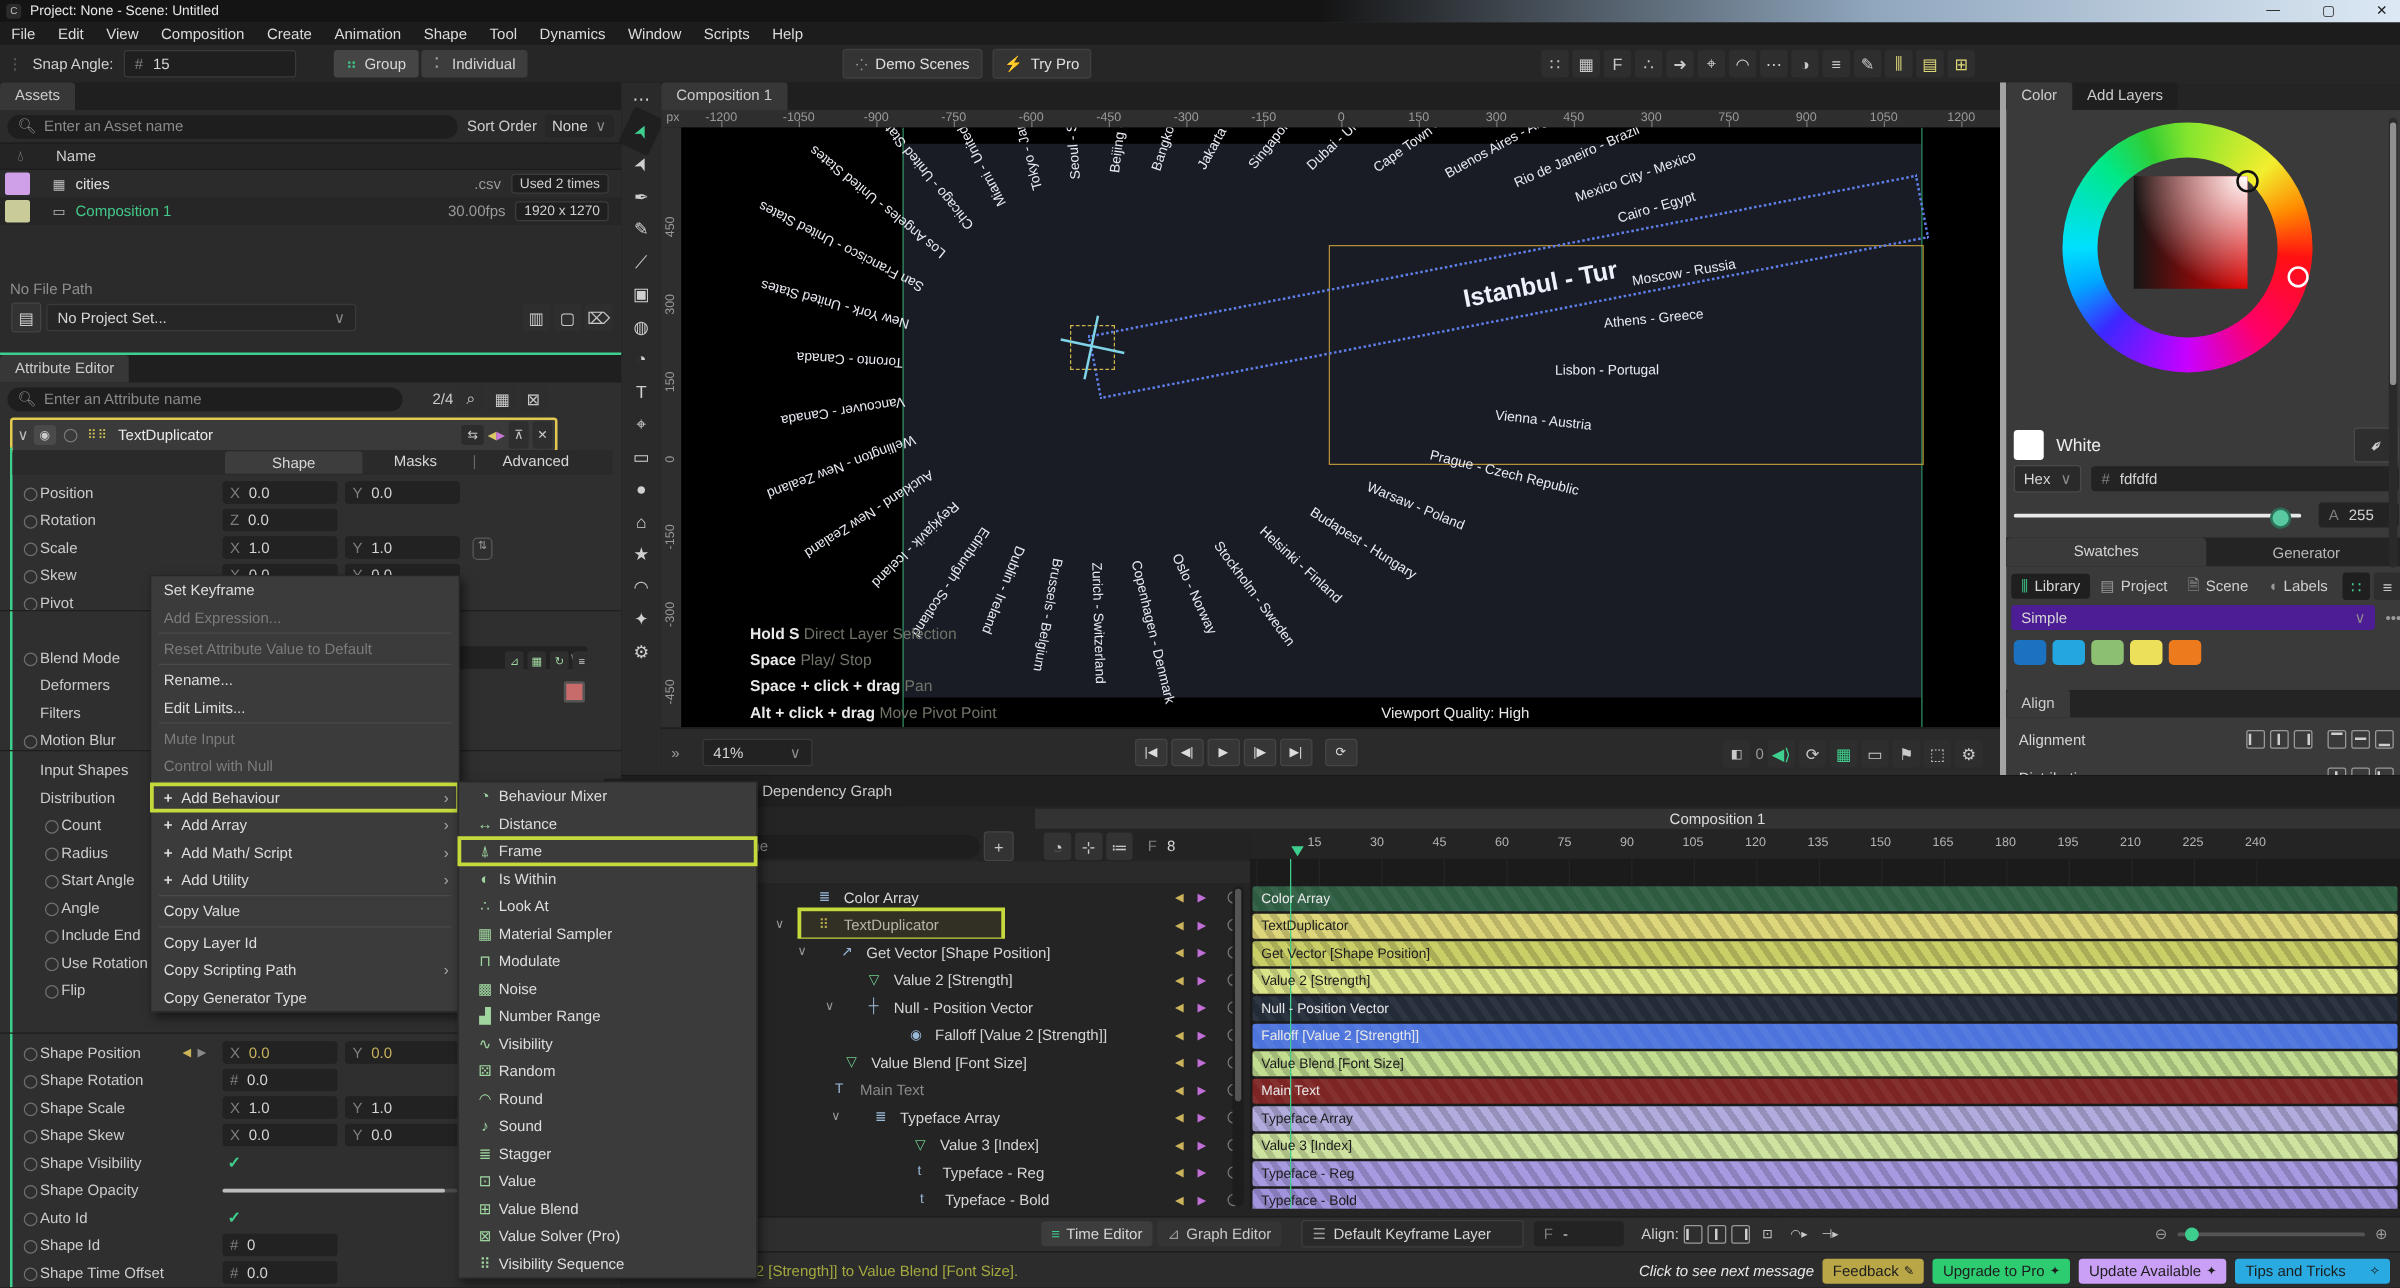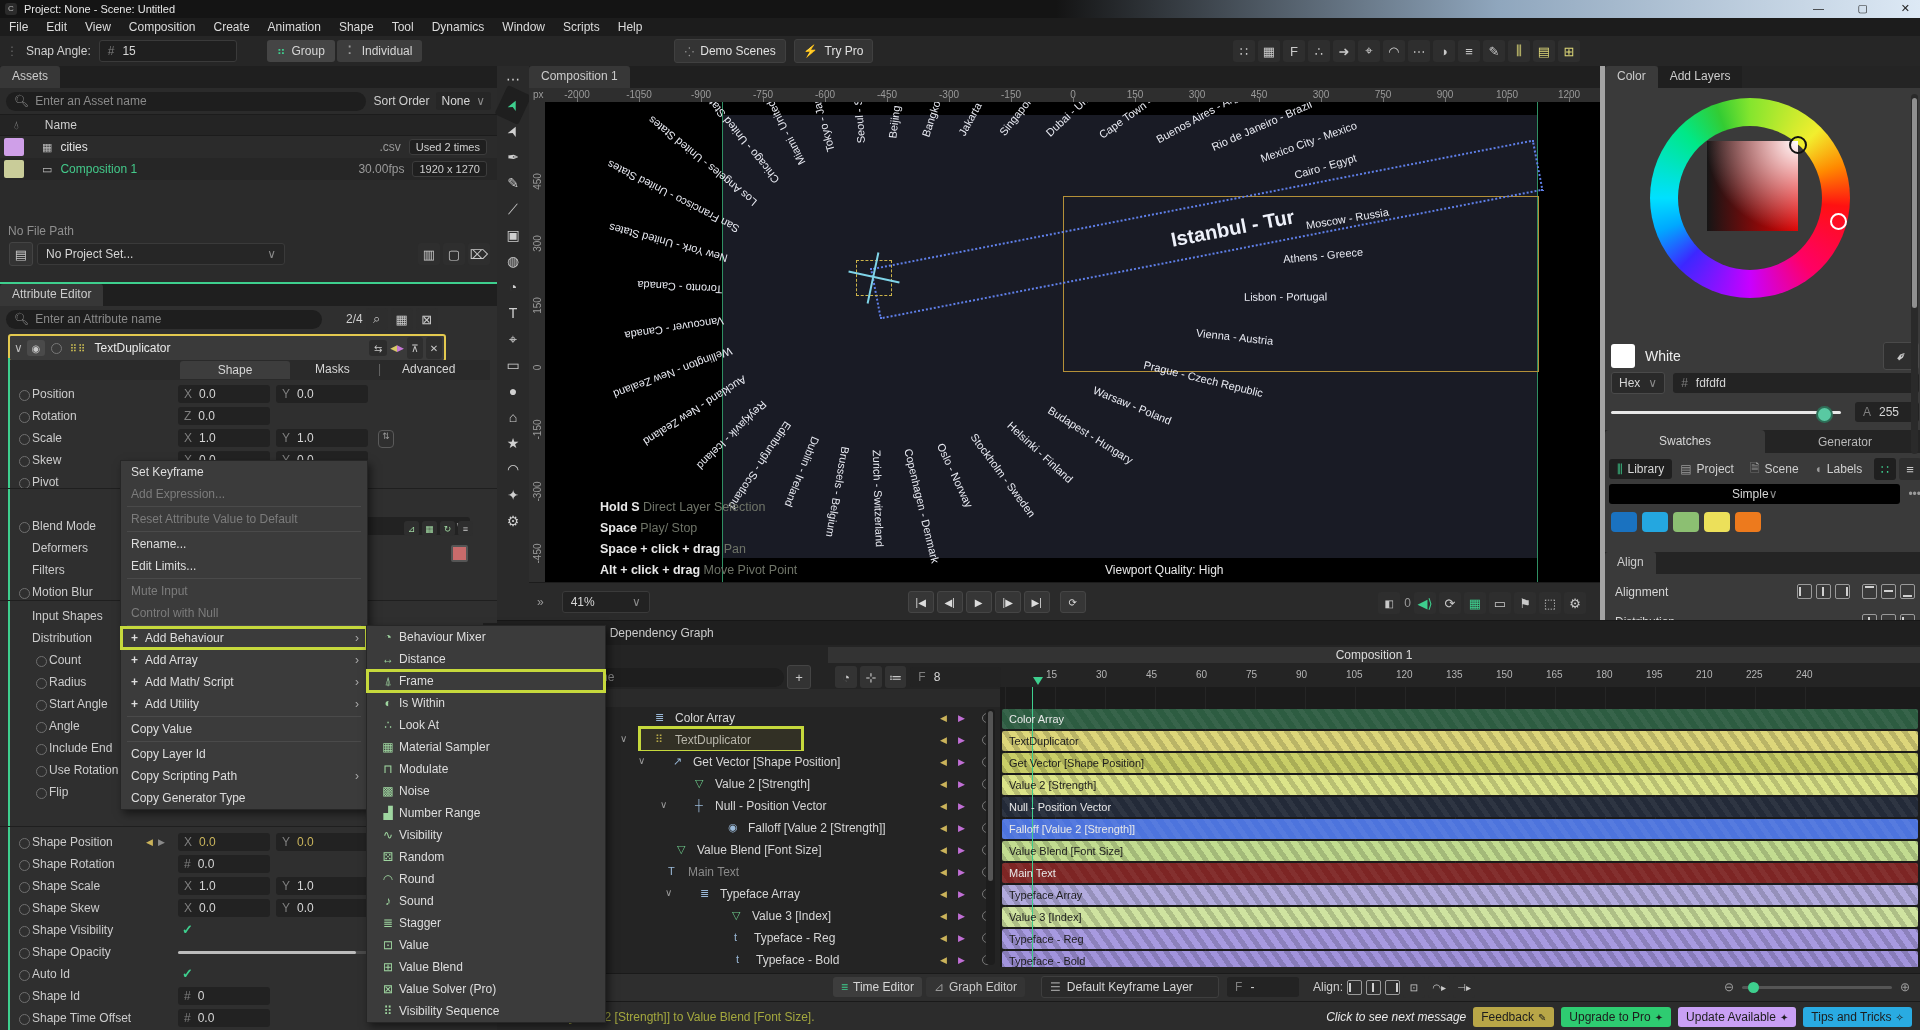--- a/index.html
+++ b/index.html
@@ -584,21 +584,21 @@
       <div class="tool">⚙</div>
     </div>
 
   <div class="abs" style="left:529px;top:66px;width:1071px;height:554px;background:#262626;">
     <div class="tabstrip">
         <span class="tab active">Composition 1</span>
       </div>
 
     <div id="ruler-h" class="abs" style="left:0;top:22px;width:1071px;height:14px;background:#2e2e2e;border-bottom:1px solid #1c1c1c;overflow:hidden;">
       <span class="abs" style="left:4px;top:1px;color:#9a9a9a;font-size:10px;">px</span>
-    <div style="position: absolute; left: 30px; top: 1px; width: 36px; text-align: center; color: rgb(154, 154, 154); font-size: 10px;">-2000</div>
+    <div style="position: absolute; left: 30px; top: 1px; width: 36px; text-align: center; color: rgb(154, 154, 154); font-size: 10px;">-1200</div>
         <div style="position: absolute; left: 48px; bottom: 0px; width: 1px; height: 5px; background: rgb(119, 119, 119);"></div>
         <div style="position: absolute; left: 92px; top: 1px; width: 36px; text-align: center; color: rgb(154, 154, 154); font-size: 10px;">-1050</div>
         <div style="position: absolute; left: 110px; bottom: 0px; width: 1px; height: 5px; background: rgb(119, 119, 119);"></div>
         <div style="position: absolute; left: 154px; top: 1px; width: 36px; text-align: center; color: rgb(154, 154, 154); font-size: 10px;">-900</div>
         <div style="position: absolute; left: 172px; bottom: 0px; width: 1px; height: 5px; background: rgb(119, 119, 119);"></div>
         <div style="position: absolute; left: 216px; top: 1px; width: 36px; text-align: center; color: rgb(154, 154, 154); font-size: 10px;">-750</div>
         <div style="position: absolute; left: 234px; bottom: 0px; width: 1px; height: 5px; background: rgb(119, 119, 119);"></div>
         <div style="position: absolute; left: 278px; top: 1px; width: 36px; text-align: center; color: rgb(154, 154, 154); font-size: 10px;">-600</div>
         <div style="position: absolute; left: 296px; bottom: 0px; width: 1px; height: 5px; background: rgb(119, 119, 119);"></div>
         <div style="position: absolute; left: 340px; top: 1px; width: 36px; text-align: center; color: rgb(154, 154, 154); font-size: 10px;">-450</div>
@@ -788,21 +788,21 @@
         </span>
       <span class="row" style="height:20px;padding:0 8px;color:#cfcfcf;">
           <span style="margin-right:5px;color:#9a9a9a;">◖</span>
           <span>Labels</span>
         </span>
       <span style="flex:1;"></span>
       <span class="icon-btn" style="color:#3ecf8e;background:#1f1f1f;">∷</span>
       <span class="icon-btn">≡</span>
     </div>
     <div class="abs row" style="left:4px;top:418px;width:312px;">
-      <span class="row" style="flex:1;background:#000000;border-radius:3px;height:20px;padding:0 8px;justify-content:center;">
+      <span class="row" style="flex:1;background:#4c1d95;border-radius:3px;height:20px;padding:0 8px;justify-content:space-between;">
           <span>Simple</span>
           <span style="color:#8a8a8a;">∨</span>
         </span>
       <span style="margin-left:8px;color:#9a9a9a;">•••</span>
     </div>
     <div id="chips" class="abs row" style="left:6px;top:446px;">
         <div style="width: 26px; height: 20px; border-radius: 4px; margin-right: 5px; background: rgb(26, 114, 192);"></div>
         <div style="width: 26px; height: 20px; border-radius: 4px; margin-right: 5px; background: rgb(36, 167, 224);"></div>
         <div style="width: 26px; height: 20px; border-radius: 4px; margin-right: 5px; background: rgb(140, 191, 114);"></div>
         <div style="width: 26px; height: 20px; border-radius: 4px; margin-right: 5px; background: rgb(236, 224, 90);"></div>
@@ -1089,19 +1089,19 @@
           </div>
           <div class="statbtn" style="background: rgb(46, 204, 113);">
             <div style="margin-right: 4px;">Upgrade to Pro</div>
             <div style="font-size: 10px;">✦</div>
           </div>
           <div class="statbtn" style="background: rgb(201, 160, 245);">
             <div style="margin-right: 4px;">Update Available</div>
             <div style="font-size: 10px;">✦</div>
           </div>
           <div class="statbtn" style="background: rgb(41, 171, 226);">
-            <div style="margin-right: 4px;">Tips and Tricks</div>
+            <div style="margin-right: 19px;">Tips and Tricks</div>
             <div style="font-size: 10px;">✧</div>
           </div>
         </span>
     </div>
   </div>
 
 </div>
 </body></html>

